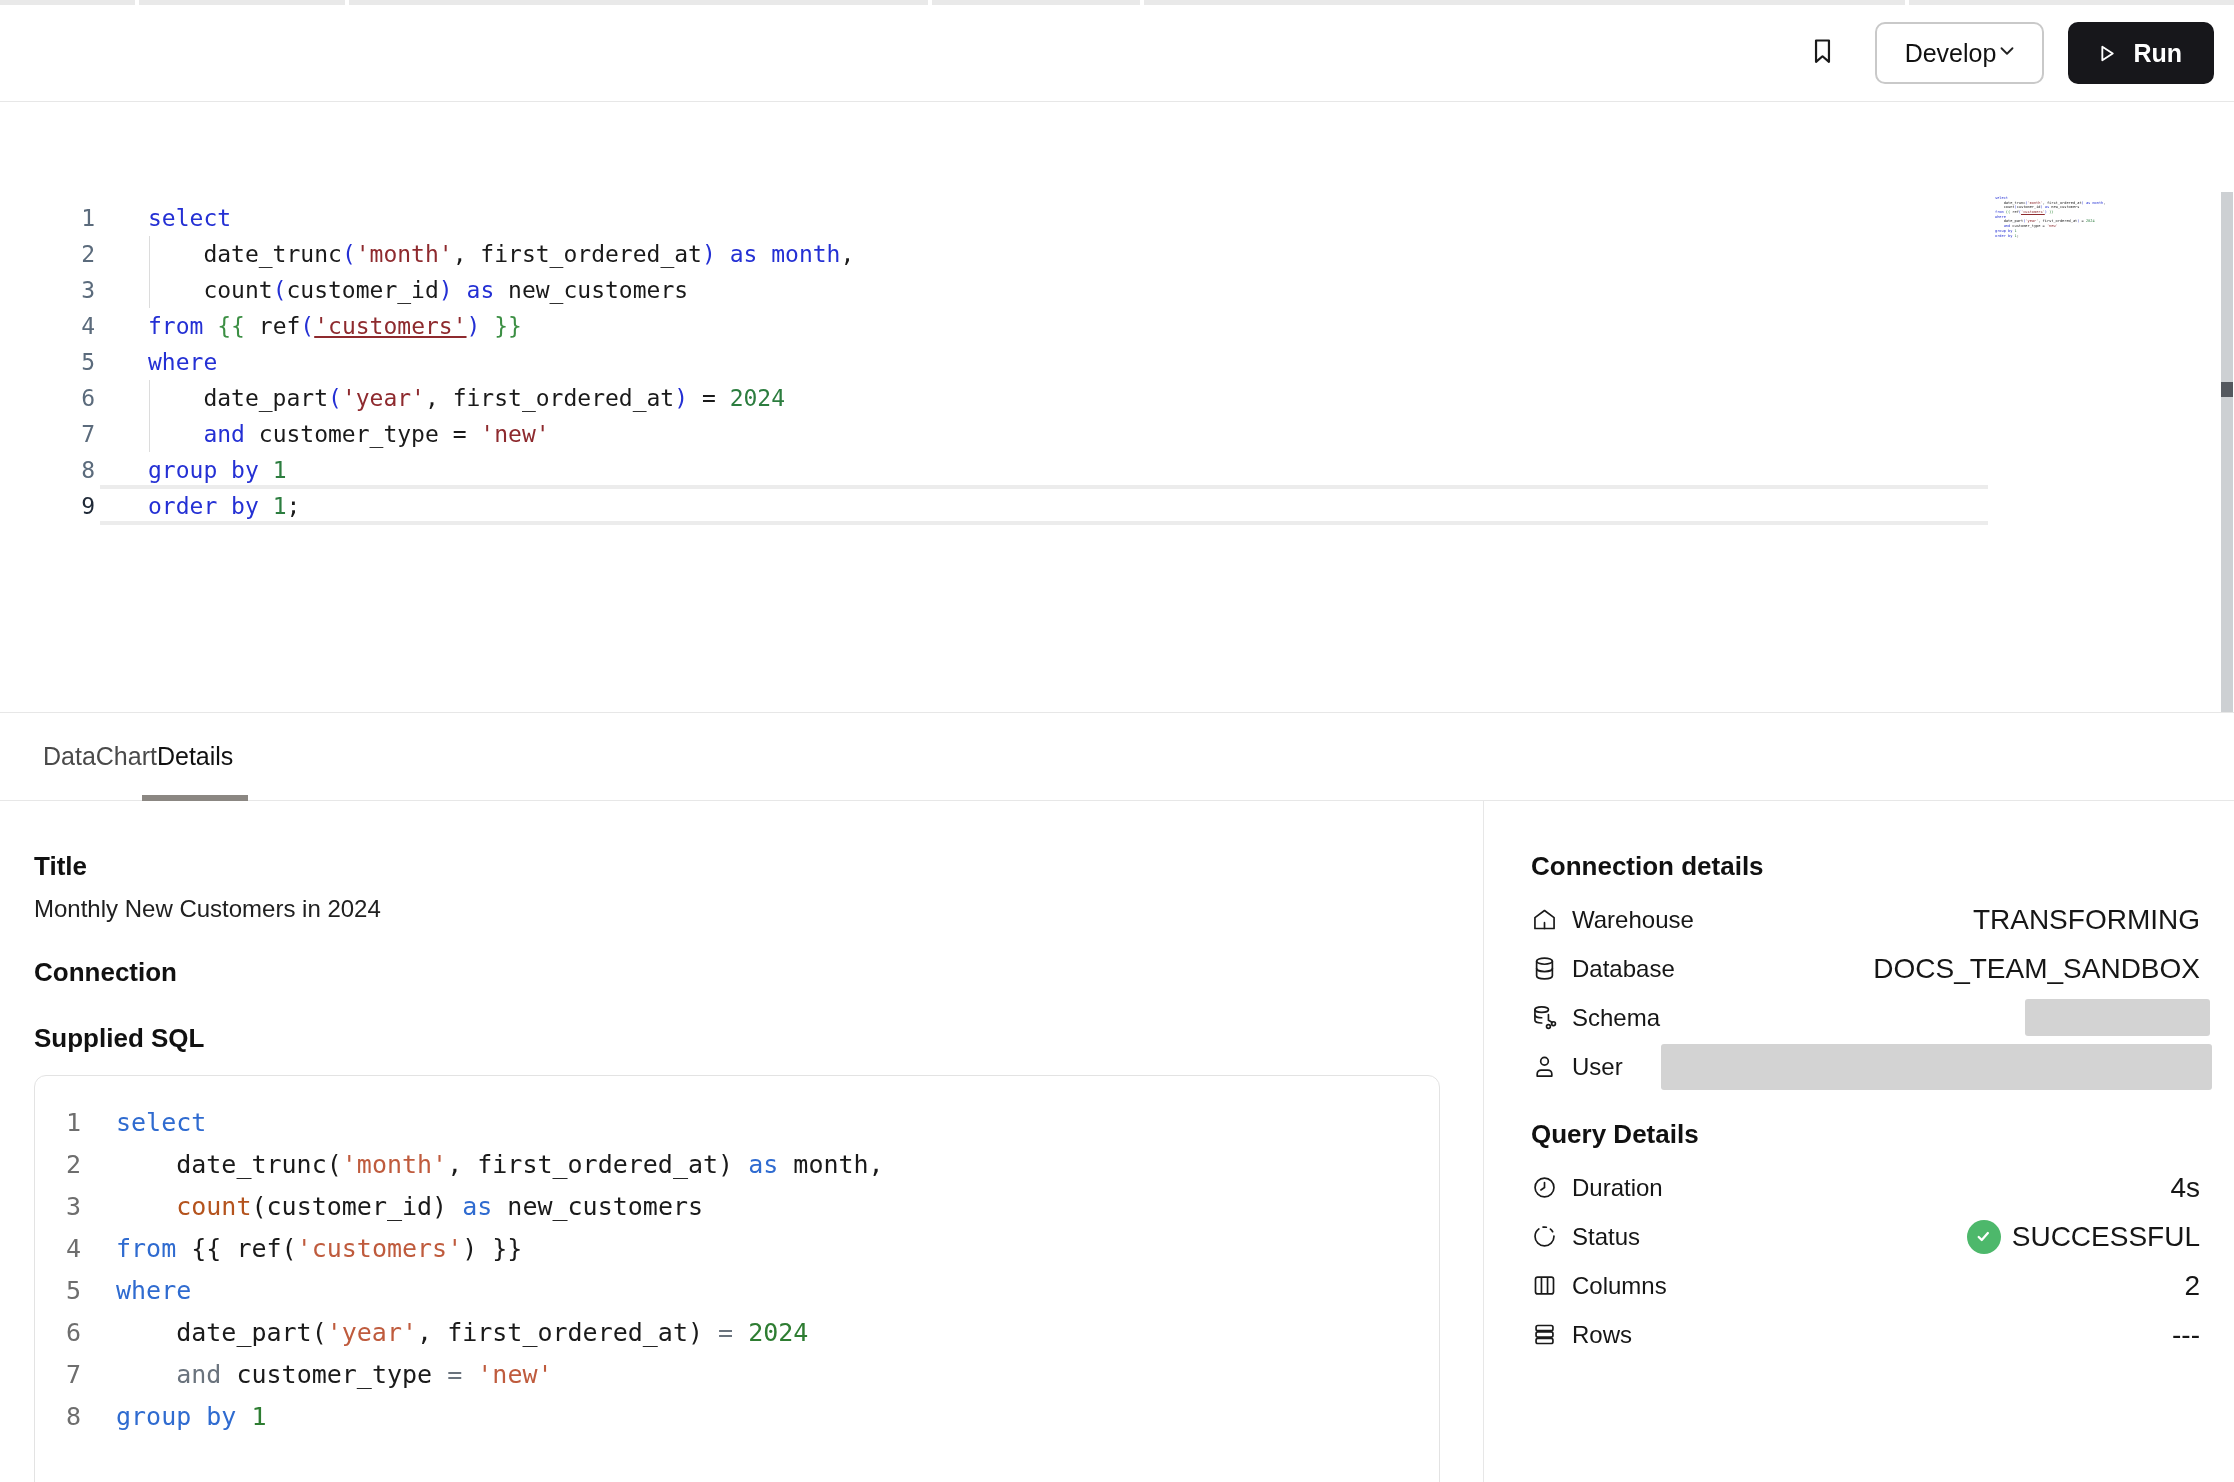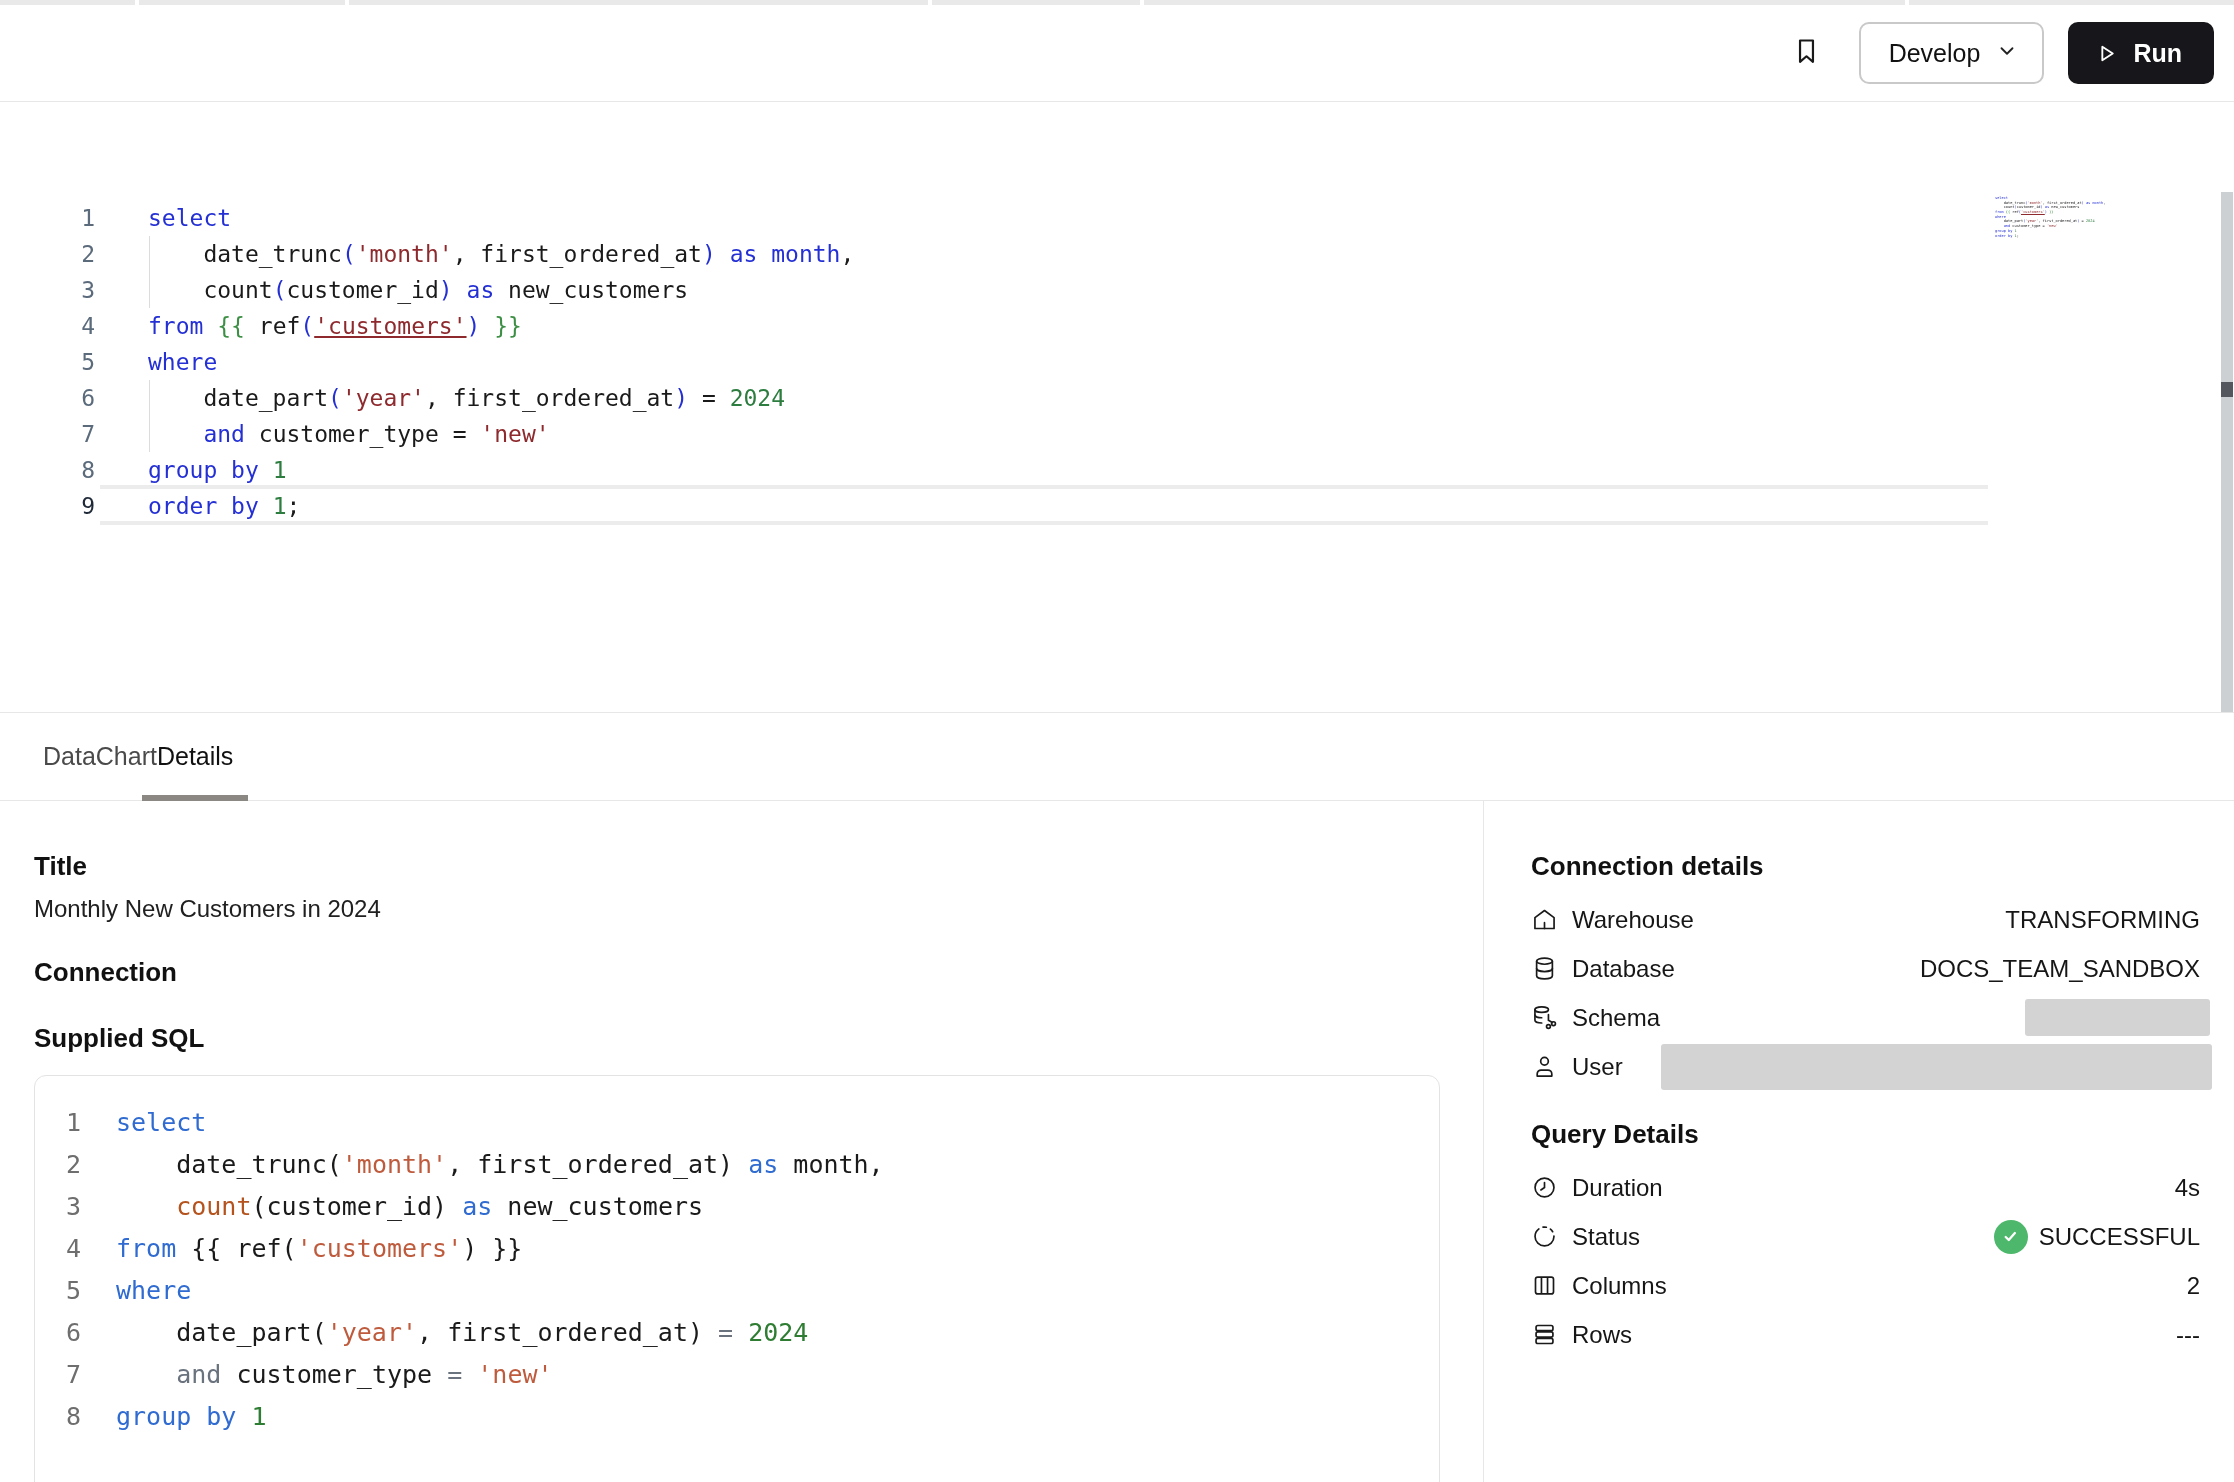--- a/index.html
+++ b/index.html
@@ -12,21 +12,21 @@
 
   
   .header { position:absolute; top:5px; left:0; width:2234px; height:97px;
     border-bottom:1px solid #e7e7e7; display:flex; align-items:center;
     justify-content:flex-end; padding-right:20px; background:#fff; }
   .icon-btn { width:44px; height:44px; display:flex; align-items:center; justify-content:center;
     background:none; border:none; cursor:pointer; color:#1a1a1a; margin-right:30px; }
   .btn { display:flex; align-items:center; height:62px; border-radius:10px;
     font-size:25px; cursor:pointer; }
   .btn-develop { background:#fff; border:2px solid #c9c9c9; color:#111;
-    padding:0 24px 0 28px; margin-right:24px; gap:16px; }
+    padding:0 24px 0 28px; margin-right:24px; }
   .btn-run { background:#17171b; border:2px solid #17171b; color:#fff;
     padding:0 30px 0 24px; gap:14px; font-weight:600; }
 
   
   .status-row { position:absolute; top:120px; left:21px; display:flex; align-items:center; gap:20px; }
   .status-pill { height:61px; display:flex; align-items:center; gap:14px;
     background:#e9f8ed; border-radius:12px; padding:0 26px 0 15px;
     color:#1f8a3d; font-size:25px; font-weight:500; }
   .check-circle { width:33px; height:33px; border-radius:50%; background:#57bb71;
     display:flex; align-items:center; justify-content:center; }
@@ -85,21 +85,21 @@
     font-family:"DejaVu Sans Mono", monospace; font-size:25px; }
   .sq-line { display:flex; height:42px; line-height:42px; }
   .sq-gutter { width:46px; text-align:right; color:#6e6e6e; flex:none; }
   .sq-code { padding-left:35px; white-space:pre; color:#1a1a1a; }
 
   .det-rows { margin-top:14px; }
   .det-row { display:flex; align-items:center; height:49px; }
   .det-icon { width:27px; height:27px; margin-right:14px; color:#1a1a1a; flex:none; }
   .det-icon svg { width:27px; height:27px; display:block; }
   .det-label { font-size:24px; color:#161616; }
-  .det-value { margin-left:auto; font-size:24px; color:#161616; display:flex; align-items:center; }
+  .det-value { margin-left:auto; font-size:28px; color:#161616; display:flex; align-items:center; }
   .redact { margin-left:auto; background:#d3d3d3; border-radius:3px; }
   .redact-schema { width:185px; height:37px; margin-right:-10px; }
   .redact-user { width:551px; height:46px; margin-right:-12px; }
   .badge-check { width:34px; height:34px; border-radius:50%; background:#4db86b;
     display:inline-flex; align-items:center; justify-content:center; margin-right:11px; }
   .qd-heading { margin-top:28px; }
 </style>
 </head>
 <body>
 

